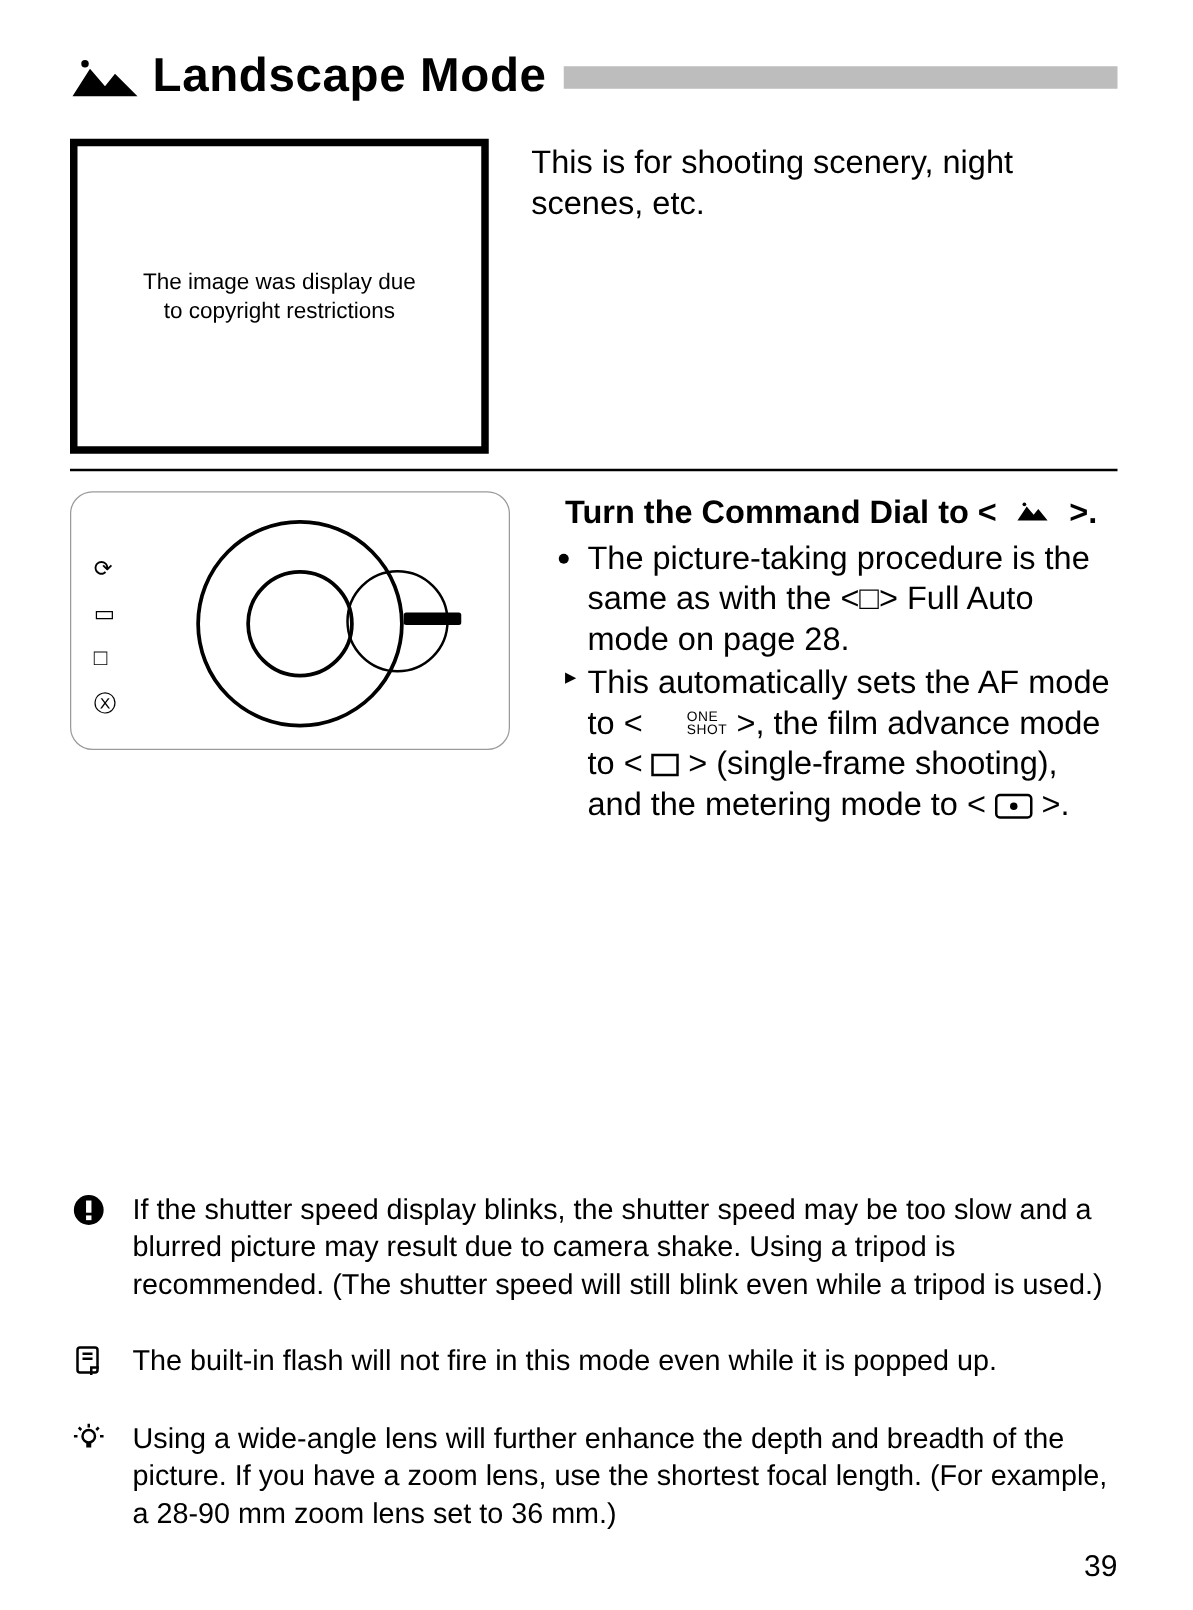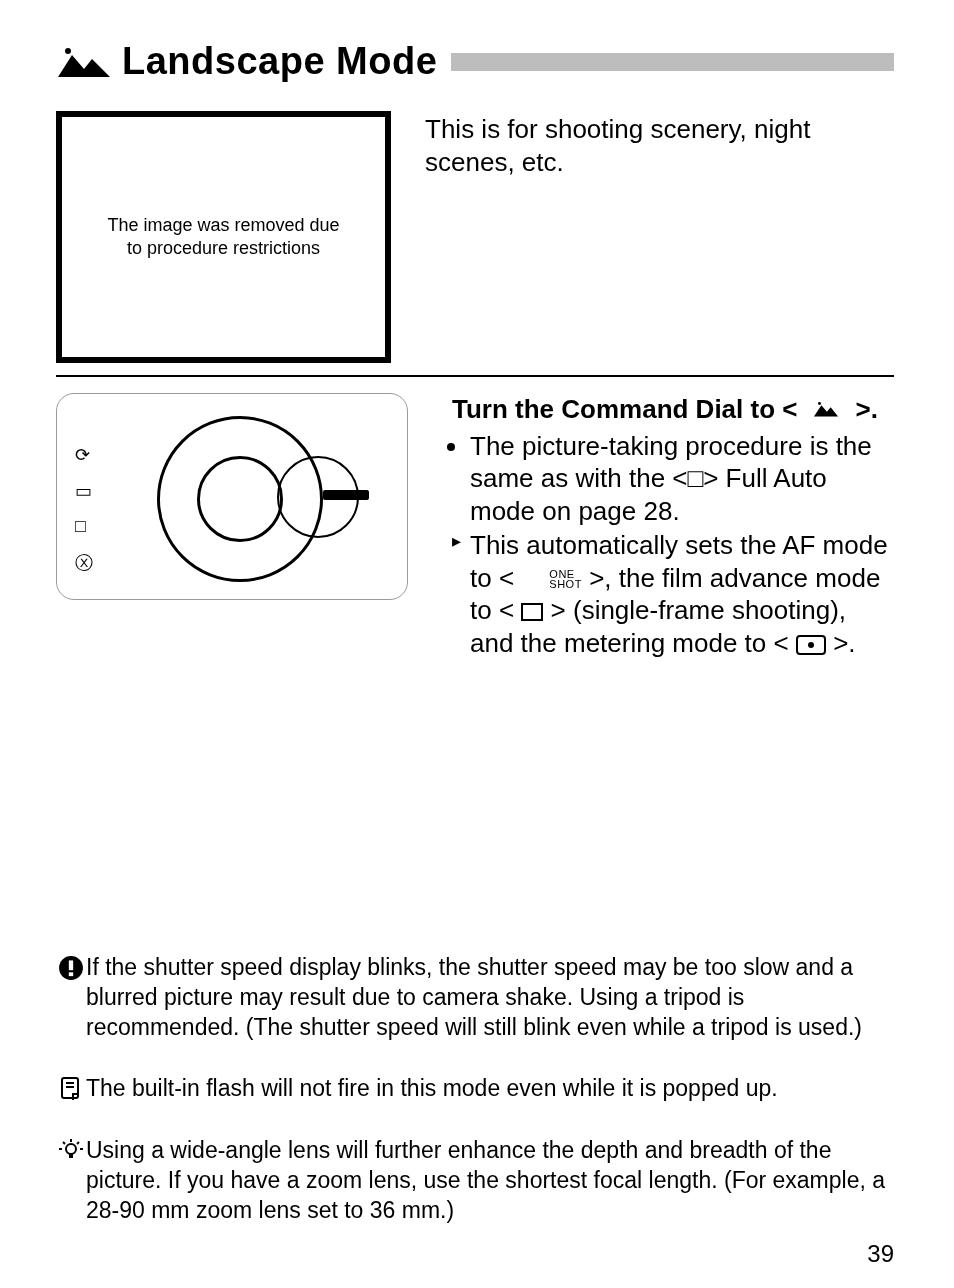--- a/index.html
+++ b/index.html
@@ -185,20 +185,21 @@
   
   .notes {
     position: absolute;
     left: 56px;
     right: 60px;
     bottom: 62px;
   }
   .note {
     display: flex;
     align-items: flex-start;
+    gap: 20px;
     font-size: 23px;
     line-height: 1.3;
     margin-bottom: 32px;
   }
   .note:last-child { margin-bottom: 0; }
   .note-icon {
     width: 30px;
     flex-shrink: 0;
     display: flex;
     justify-content: center;
@@ -223,22 +224,22 @@
         <circle cx="12" cy="6" r="3" fill="#000"></circle>
       </svg>
     </span>
     <span class="title-text">Landscape Mode</span>
     <span class="title-bar"></span>
   </div>
 
   <div class="intro-row">
     <div class="photo-placeholder">
       <div class="photo-placeholder-text">
-        <span>The image was removed due</span><br>
-        <span>to procedure restrictions</span>
+        <span>The image was display due</span><br>
+        <span>to copyright restrictions</span>
       </div>
     </div>
     <div class="intro-text">This is for shooting scenery, night scenes, etc.</div>
   </div>
 
   <hr class="divider">
 
   <div class="step-row">
     <div class="dial-illustration">
       <div class="dial-big"></div>

